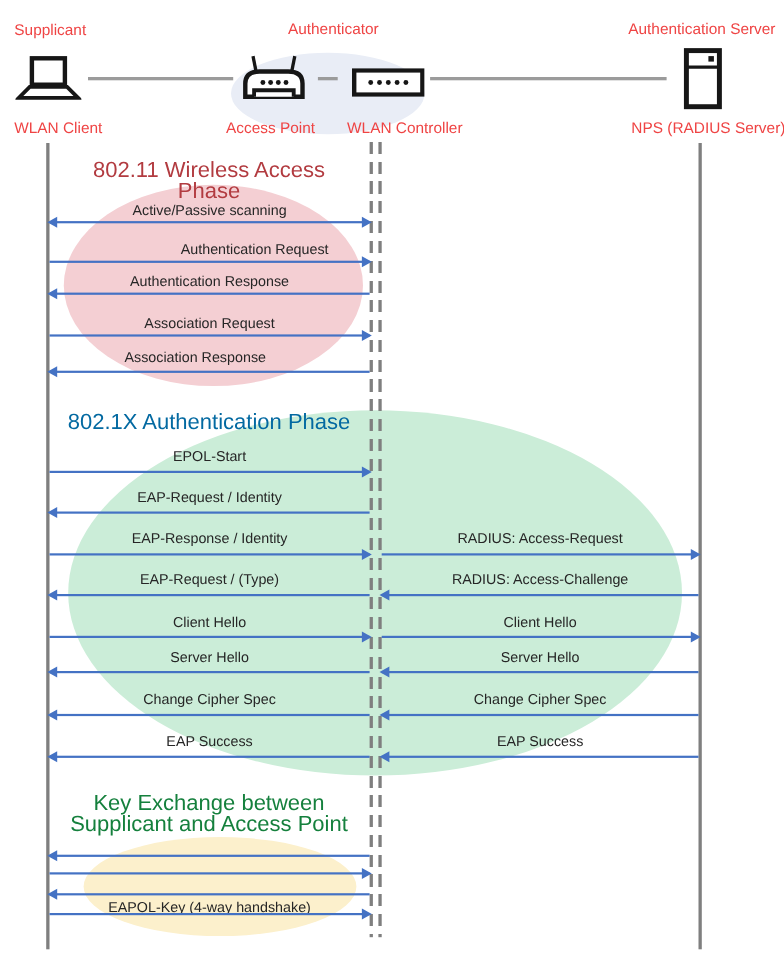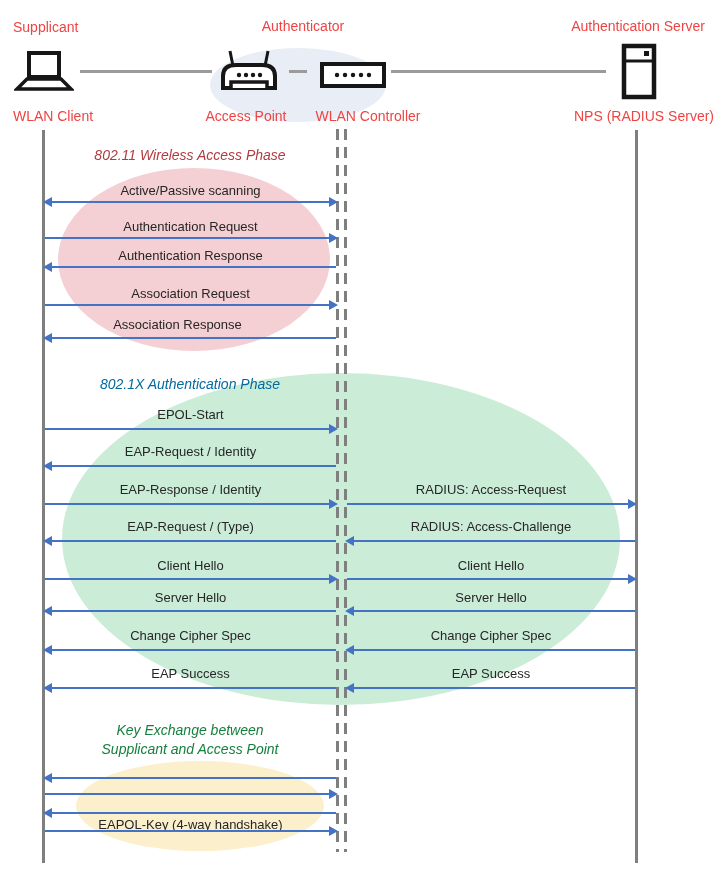--- a/index.html
+++ b/index.html
@@ -7,21 +7,21 @@
           font-family:"Liberation Sans",sans-serif;color:#2b2b2b;}
   .txt{position:absolute;font-size:14px;color:#ef4444;white-space:nowrap;}
   .center{text-align:center;white-space:normal;}
   .role-label{font-size:14px;}
   .node-label{font-size:14px;}
   .hdr-ellipse{position:absolute;border-radius:50%;}
   .link{position:absolute;height:3px;background:#9b9b9b;}
   .lifeline{position:absolute;width:3px;background:var(--lifeline,#7f7f7f);}
   .lifeline.dashed{background:repeating-linear-gradient(to bottom,var(--lifeline,#7f7f7f) 0 11px,transparent 11px 18px);}
   .ellipse{position:absolute;border-radius:50%;z-index:1;}
-  .phase-title{position:absolute;font-size:14px;z-index:3;line-height:19px;font-style:italic;}
+  .phase-title{position:absolute;font-size:20px;z-index:3;line-height:19px;}
   .arrow{position:absolute;height:2px;background:var(--arrow,#4472c4);z-index:4;}
   .arrow.right::after,.arrow.both::after{content:"";position:absolute;right:-2px;top:-4px;width:0;height:0;
      border-top:5px solid transparent;border-bottom:5px solid transparent;border-left:9px solid var(--arrow,#4472c4);}
   .arrow.left::before,.arrow.both::before{content:"";position:absolute;left:-2px;top:-4px;width:0;height:0;
      border-top:5px solid transparent;border-bottom:5px solid transparent;border-right:9px solid var(--arrow,#4472c4);}
   .msg-label{position:absolute;font-size:13px;color:#262626;text-align:center;z-index:4;white-space:nowrap;}
   svg{position:absolute;z-index:2;}
 </style>
 </head>
 <body>
@@ -87,21 +87,21 @@
   <div class="phase-title center" style="left: 55px; top: 375px; width: 270px; color: #0369a1;">802.1X Authentication Phase</div>
   <div class="phase-title center" style="left: 55px; top: 721px; width: 270px; color: #15803d;">
     <span>Key Exchange between</span><br>
     <span>Supplicant and Access Point</span>
   </div>
 
   <div id="messages">
       <div class="arrow both" style="left: 45px; width: 291px; top: 201px;"></div>
       <div class="msg-label" style="left: 45px; width: 291px; top: 183px;">Active/Passive scanning</div>
       <div class="arrow right" style="left: 45px; width: 291px; top: 237px;"></div>
-      <div class="msg-label" style="left: 45px; width: 291px; top: 219px;">Authentication Request</div>
+      <div class="msg-label" style="left: 58px; width: 291px; top: 219px; padding-left: 28px;">Authentication Request</div>
       <div class="arrow left" style="left: 45px; width: 291px; top: 266px;"></div>
       <div class="msg-label" style="left: 45px; width: 291px; top: 248px;">Authentication Response</div>
       <div class="arrow right" style="left: 45px; width: 291px; top: 304px;"></div>
       <div class="msg-label" style="left: 45px; width: 291px; top: 286px;">Association Request</div>
       <div class="arrow left" style="left: 45px; width: 291px; top: 337px;"></div>
       <div class="msg-label" style="left: 32px; width: 291px; top: 317px;">Association Response</div>
       <div class="arrow right" style="left: 45px; width: 291px; top: 428px;"></div>
       <div class="msg-label" style="left: 45px; width: 291px; top: 407px;">EPOL-Start</div>
       <div class="arrow left" style="left: 45px; width: 291px; top: 465px;"></div>
       <div class="msg-label" style="left: 45px; width: 291px; top: 444px;">EAP-Request / Identity</div>

